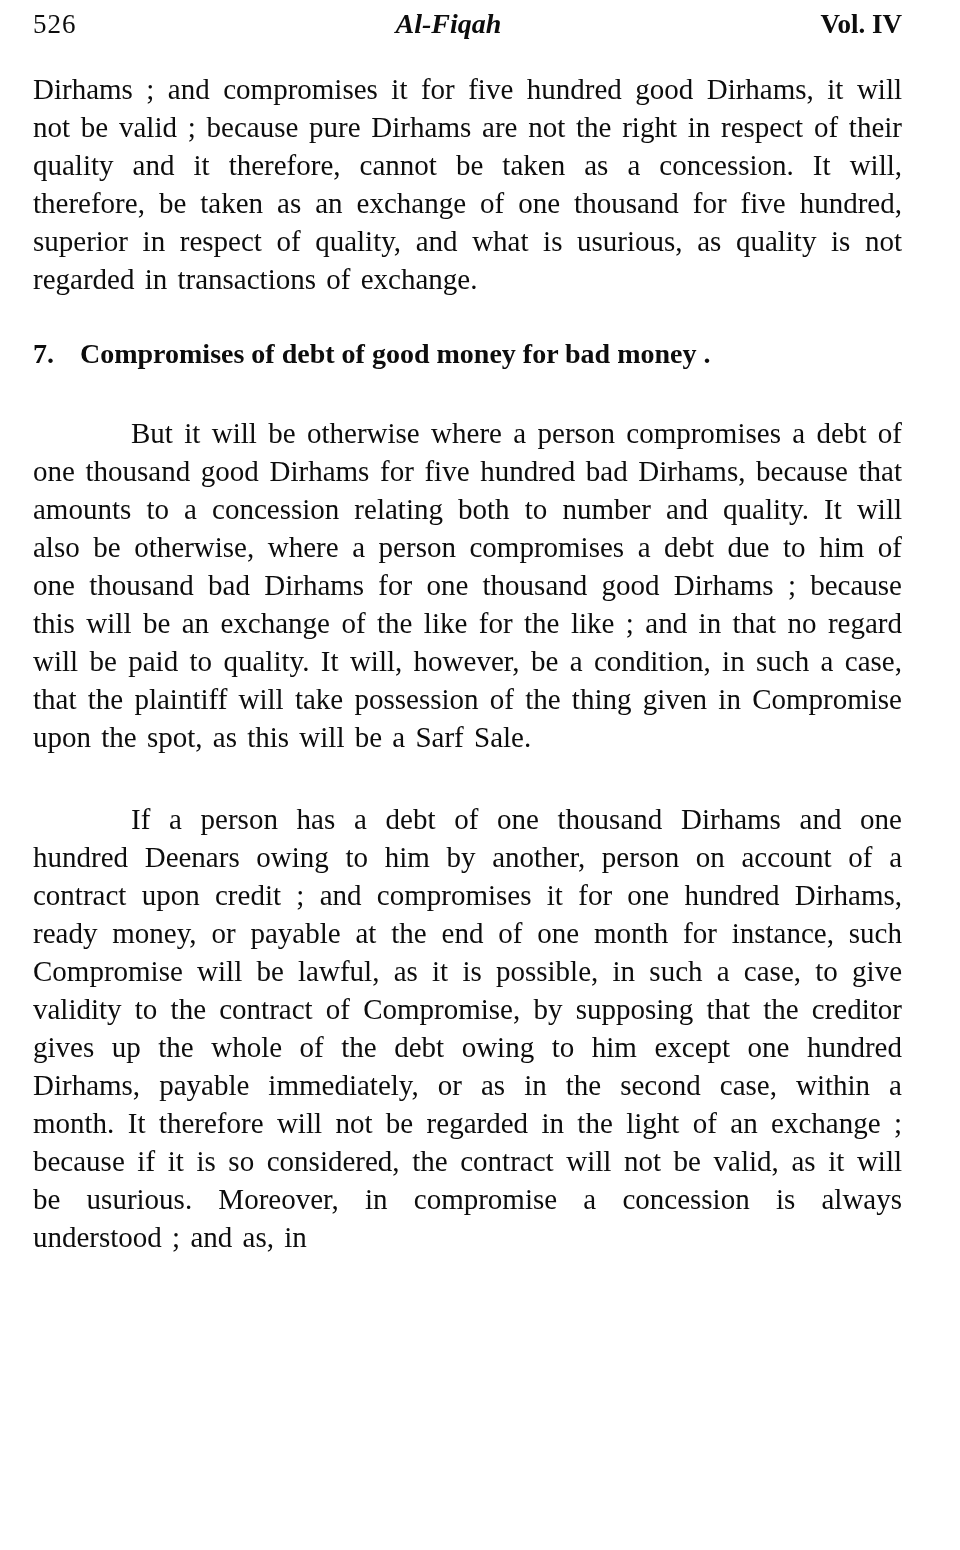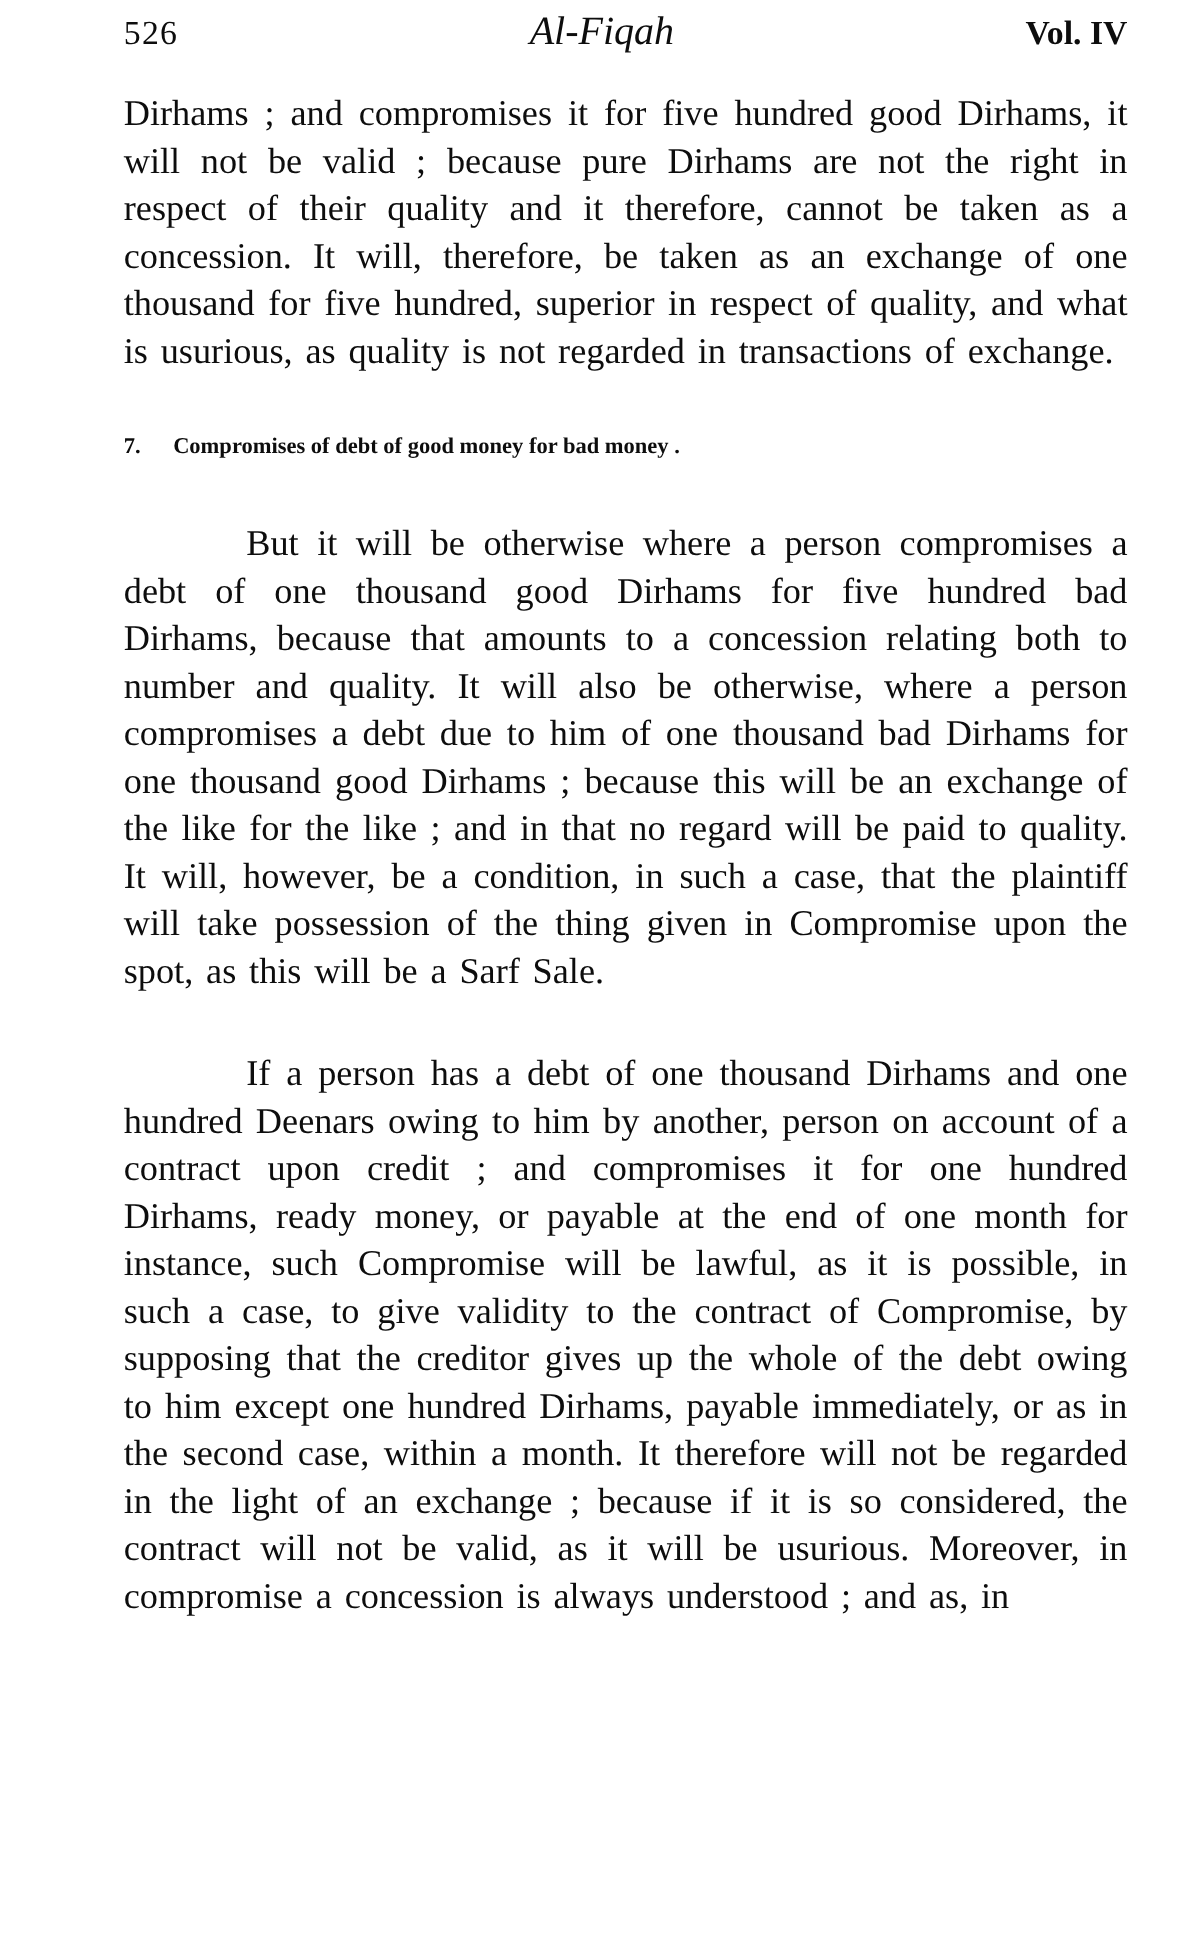--- a/index.html
+++ b/index.html
@@ -11,60 +11,60 @@
     width: 960px;
     min-height: 1550px;
     color: #0d0d0d;
     font-family: "Liberation Serif", serif;
     box-sizing: border-box;
   }
   .page {
     box-sizing: border-box;
     width: 960px;
     min-height: 1550px;
-    padding: 8px 58px 40px 99px;
+    padding: 8px 58px 40px 33px;
     background: #ffffff;
   }
   .page-header {
     display: flex;
     justify-content: space-between;
     align-items: baseline;
     font-size: 27px;
     line-height: 32px;
     margin-bottom: 28px;
   }
   .page-number {
     font-weight: 400;
     letter-spacing: 1px;
   }
   .book-title {
-    font-weight: 400;
+    font-weight: 700;
     font-style: italic;
-    font-size: 32px;
+    font-size: 28px;
   }
   .volume {
     font-weight: 700;
   }
   .body-text p {
     font-size: 29px;
     line-height: 38px;
     text-align: justify;
     margin: 0;
     word-spacing: 3px;
   }
   p.continuation {
     margin-top: 30px;
     text-indent: 0;
   }
   p.indented {
     text-indent: 98px;
     margin-top: 44px;
   }
   h2.section-heading {
-    font-size: 18px;
+    font-size: 28px;
     line-height: 32px;
     font-weight: 700;
     margin: 40px 0 42px 0;
     text-align: left;
   }
   h2.section-heading .sec-num {
     display: inline-block;
     margin-right: 26px;
   }
   .section-body {

